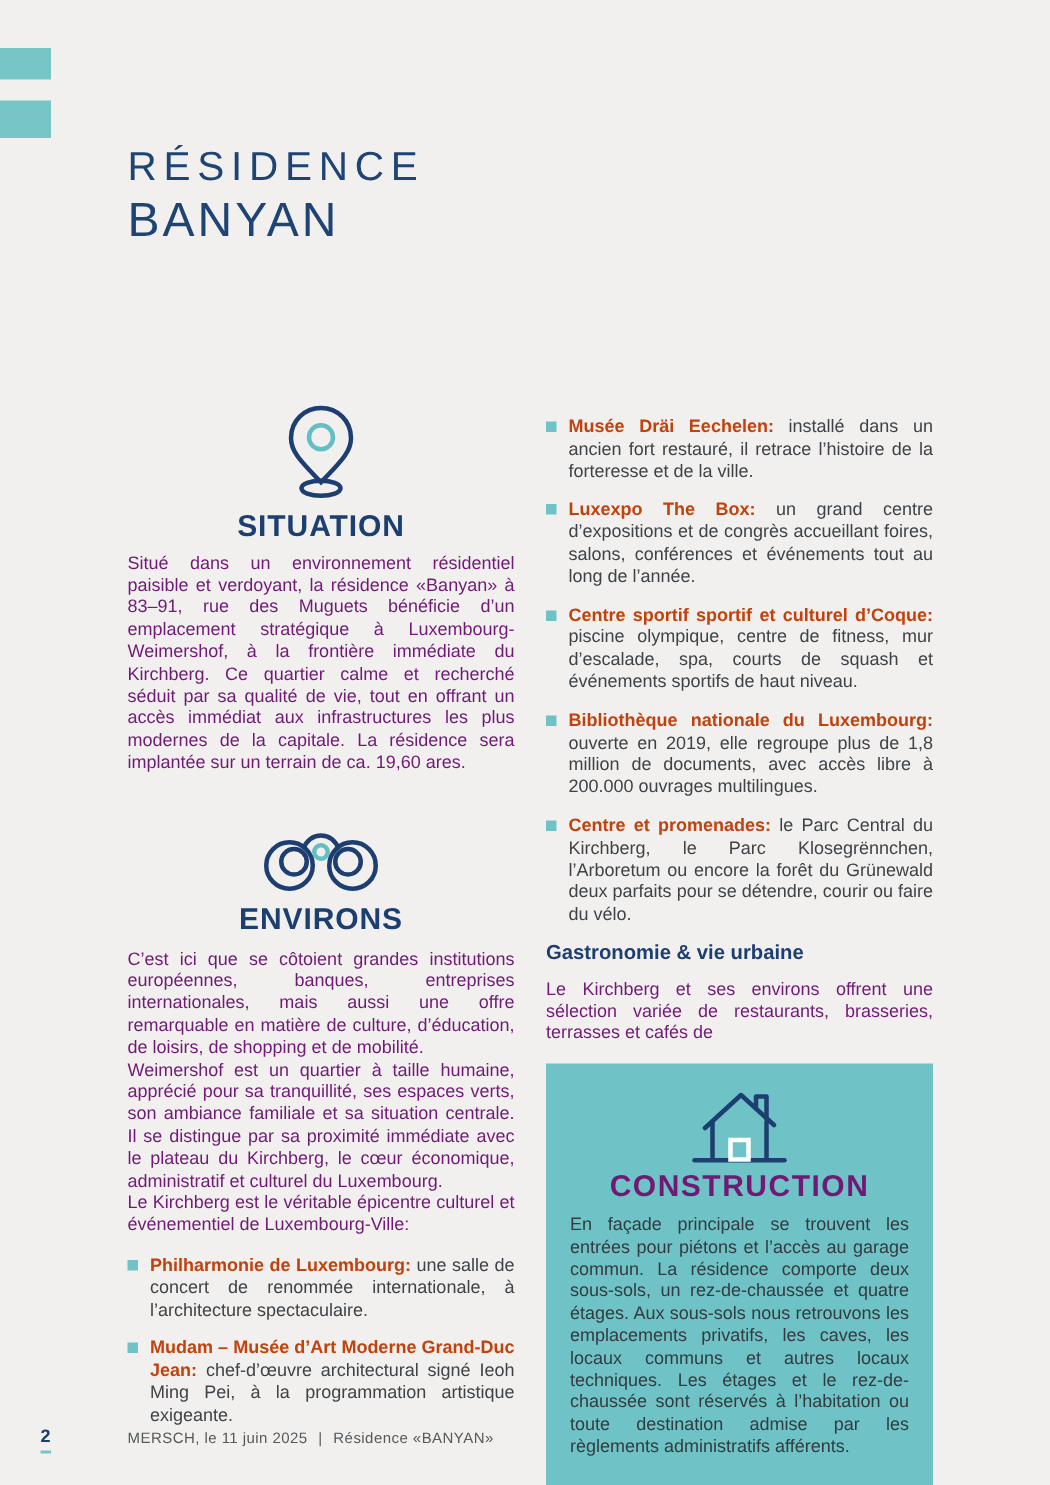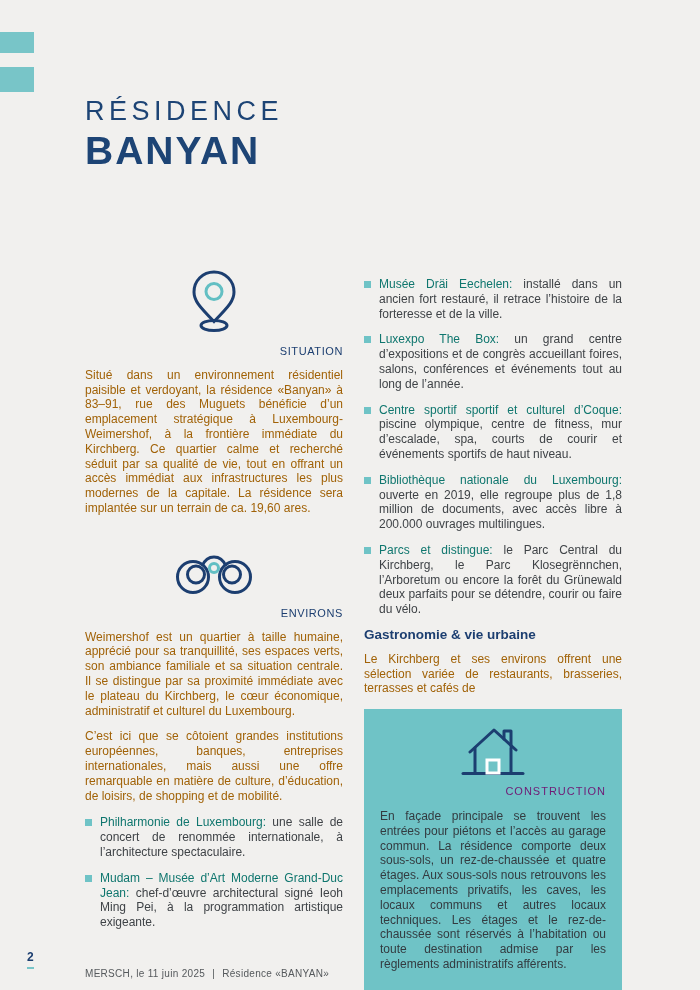--- a/index.html
+++ b/index.html
@@ -9,54 +9,54 @@
     position:relative; width:700px; height:990px;
     background:#f1f0ee; overflow:hidden; margin:0 auto;
     color:#3f4347;
   }
   .corner-mark { position:absolute; left:0; background:#78c5c8; width:34px; }
   .mark-1 { top:32px; height:21px; }
   .mark-2 { top:67px; height:25px; }
 
   .doc-title { position:absolute; left:85px; top:96px; color:#1d4475; line-height:1.18; }
   .doc-title .t1 { font-size:27px; font-weight:300; letter-spacing:4.5px; }
-  .doc-title .t2 { font-size:39px; font-weight:700; letter-spacing:2px; }
+  .doc-title .t2 { font-size:32px; font-weight:400; letter-spacing:2px; }
 
   .col { position:absolute; font-size:12px; line-height:14.8px; }
   .col-left  { left:85px;  top:268px; width:258px; }
   .col-right { left:364px; top:277px; width:258px; }
 
   .icon-wrap { text-align:center; }
   .section-heading {
-    text-align:right; color:#1c3e70; font-size:11px; font-weight:400;
+    text-align:center; color:#1c3e70; font-size:20px; font-weight:700;
     letter-spacing:.6px; margin:10px 0 9px 0;
   }
-  .body-text { text-align:justify; color:#a16207; }
+  .body-text { text-align:justify; color:#701a75; }
   .sub-heading { color:#1c3e70; font-size:13.5px; font-weight:800; margin:16px 0 9px 0; }
 
   .bullet { display:flex; margin-bottom:11px; }
   .bullet-marker { flex:0 0 auto; width:7px; height:7px; background:#6fc3c6; margin:4px 8px 0 0; }
   .bullet-text { flex:1; text-align:justify; }
-  .bullet-lead { font-weight:400; color:#0f766e; }
+  .bullet-lead { font-weight:700; color:#c2410c; }
 
   .spacer-28 { height:28px; }
   .mt12 { margin-top:11px; }
 
   .construction-box {
     margin-top:13px; background:#6fc3c6; padding:15px 16px 19px 16px;
   }
   .construction-box .section-heading { color:#701a75; letter-spacing:1px; margin:6px 0 10px 0; }
   .construction-box .body-text { color:#333b40; }
 
   .footer { position:absolute; left:0; top:948px; width:700px; font-size:10px; color:#55595c; }
   .page-number {
     position:absolute; left:27px; top:2px; color:#1c3e70; font-weight:700; font-size:12px;
     border-bottom:2px solid #78c5c8; padding-bottom:3px;
   }
-  .footer-line { position:absolute; left:85px; top:20px; letter-spacing:.3px; }
+  .footer-line { position:absolute; left:85px; top:6px; letter-spacing:.3px; }
   .footer-line span { margin-right:4px; }
 
   svg { display:block; margin:0 auto; }
 </style>
 </head>
 <body>
 
 <div class="page">
 
   <div class="corner-mark mark-1"></div>
@@ -85,23 +85,24 @@
       <svg width="84" height="52" viewBox="0 0 84 52" fill="none">
         <path d="M30 22 Q34 13 42 13 Q50 13 54 22" stroke="#1c3e70" stroke-width="3"></path>
         <circle cx="21" cy="33" r="15.5" stroke="#1c3e70" stroke-width="3"></circle>
         <circle cx="63" cy="33" r="15.5" stroke="#1c3e70" stroke-width="3"></circle>
         <circle cx="24" cy="30.5" r="8.5" stroke="#1c3e70" stroke-width="3"></circle>
         <circle cx="60" cy="30.5" r="8.5" stroke="#1c3e70" stroke-width="3"></circle>
         <circle cx="42" cy="24" r="4.5" stroke="#63bfc3" stroke-width="3"></circle>
       </svg>
     </div>
     <h2 class="section-heading">ENVIRONS</h2>
+    <p class="body-text mt12">C’est ici que se côtoient grandes institutions européennes, banques, entreprises internationales, mais aussi une offre remarquable en matière de culture, d’éducation, de loisirs, de shopping et de mobilité.</p>
     <p class="body-text">Weimershof est un quartier à taille humaine, apprécié pour sa tranquillité, ses espaces verts, son ambiance familiale et sa situation centrale. Il se distingue par sa proximité immédiate avec le plateau du Kirchberg, le cœur économique, administratif et culturel du Luxembourg.</p>
-    <p class="body-text mt12">C’est ici que se côtoient grandes institutions européennes, banques, entreprises internationales, mais aussi une offre remarquable en matière de culture, d’éducation, de loisirs, de shopping et de mobilité.</p>
 
+    <p class="body-text">Le Kirchberg est le véritable épicentre culturel et événementiel de Luxembourg-Ville:</p>
     <div style="height:12px"></div>
 
     <div class="bullet">
       <span class="bullet-marker"></span>
       <p class="bullet-text"><span class="bullet-lead">Philharmonie de Luxembourg:</span> <span>une salle de concert de renommée internationale, à l’architecture spectaculaire.</span></p>
     </div>
     <div class="bullet">
       <span class="bullet-marker"></span>
       <p class="bullet-text"><span class="bullet-lead">Mudam – Musée d’Art Moderne Grand-Duc Jean:</span> <span>chef-d’œuvre architectural signé Ieoh Ming Pei, à la programmation artistique exigeante.</span></p>
     </div>
@@ -112,29 +113,29 @@
     <div class="bullet">
       <span class="bullet-marker"></span>
       <p class="bullet-text"><span class="bullet-lead">Musée Dräi Eechelen:</span> <span>installé dans un ancien fort restauré, il retrace l’histoire de la forteresse et de la ville.</span></p>
     </div>
     <div class="bullet">
       <span class="bullet-marker"></span>
       <p class="bullet-text"><span class="bullet-lead">Luxexpo The Box:</span> <span>un grand centre d’expositions et de congrès accueillant foires, salons, conférences et événements tout au long de l’année.</span></p>
     </div>
     <div class="bullet">
       <span class="bullet-marker"></span>
-      <p class="bullet-text"><span class="bullet-lead">Centre sportif sportif et culturel d’Coque:</span> <span>piscine olympique, centre de fitness, mur d’escalade, spa, courts de courir et événements sportifs de haut niveau.</span></p>
+      <p class="bullet-text"><span class="bullet-lead">Centre sportif sportif et culturel d’Coque:</span> <span>piscine olympique, centre de fitness, mur d’escalade, spa, courts de squash et événements sportifs de haut niveau.</span></p>
     </div>
     <div class="bullet">
       <span class="bullet-marker"></span>
       <p class="bullet-text"><span class="bullet-lead">Bibliothèque nationale du Luxembourg:</span> <span>ouverte en 2019, elle regroupe plus de 1,8 million de documents, avec accès libre à 200.000 ouvrages multilingues.</span></p>
     </div>
     <div class="bullet">
       <span class="bullet-marker"></span>
-      <p class="bullet-text"><span class="bullet-lead">Parcs et distingue:</span> <span>le Parc Central du Kirchberg, le Parc Klosegrënnchen, l’Arboretum ou encore la forêt du Grünewald deux parfaits pour se détendre, courir ou faire du vélo.</span></p>
+      <p class="bullet-text"><span class="bullet-lead">Centre et promenades:</span> <span>le Parc Central du Kirchberg, le Parc Klosegrënnchen, l’Arboretum ou encore la forêt du Grünewald deux parfaits pour se détendre, courir ou faire du vélo.</span></p>
     </div>
 
     <h3 class="sub-heading" style="margin-top:4px">Gastronomie &amp; vie urbaine</h3>
     <p class="body-text">Le Kirchberg et ses environs offrent une sélection variée de restaurants, brasseries, terrasses et cafés de</p>
 
     <div class="construction-box">
       <div class="icon-wrap">
         <svg width="70" height="54" viewBox="0 0 70 54" fill="none">
           <path d="M12 28 L36 6 L58 26" stroke="#1c3e70" stroke-width="3" stroke-linecap="round" stroke-linejoin="round"></path>
           <path d="M46 15 V7 H53 V22" stroke="#1c3e70" stroke-width="3" stroke-linecap="round" stroke-linejoin="round"></path>

